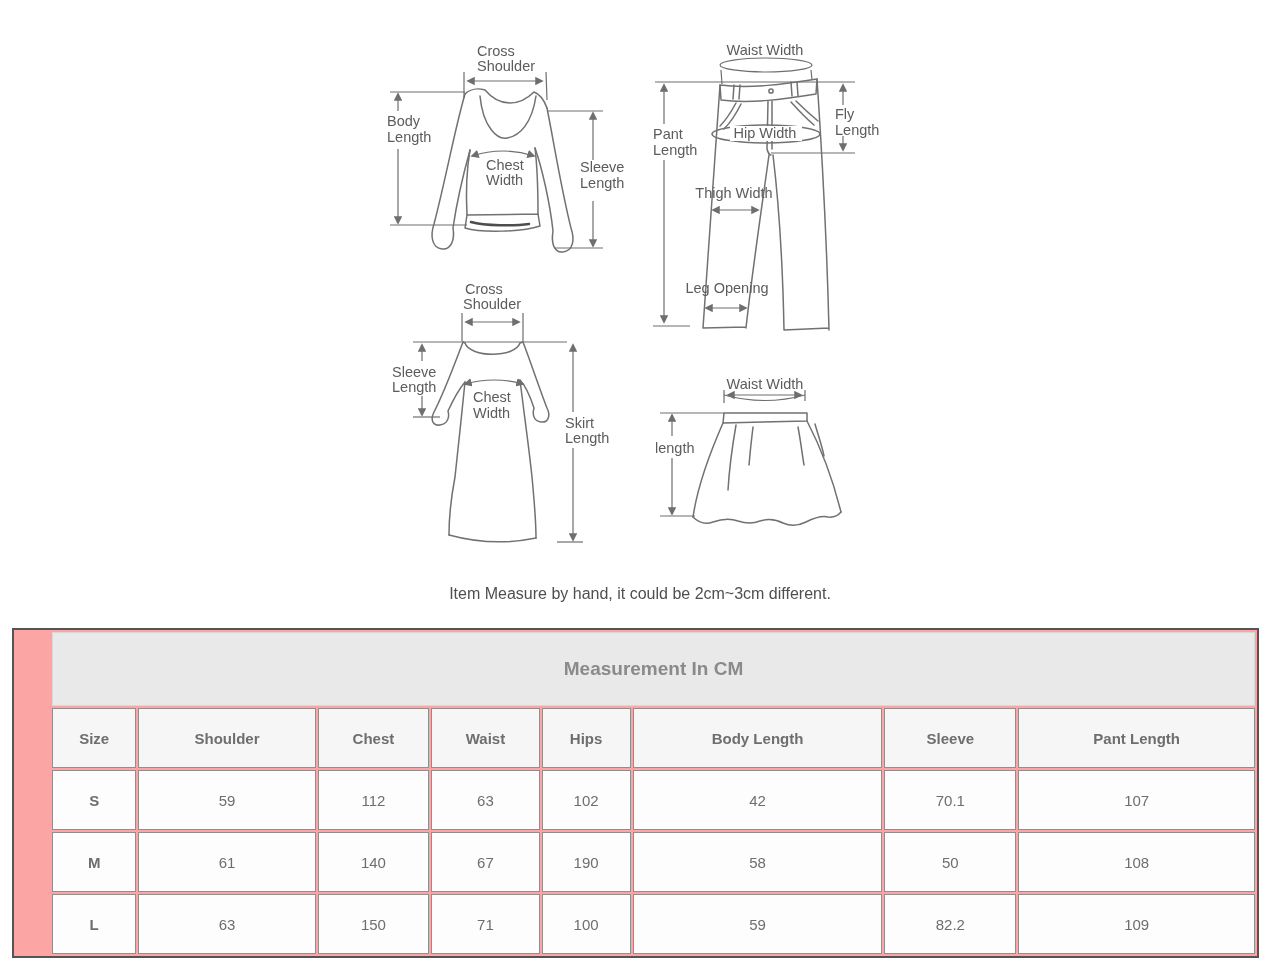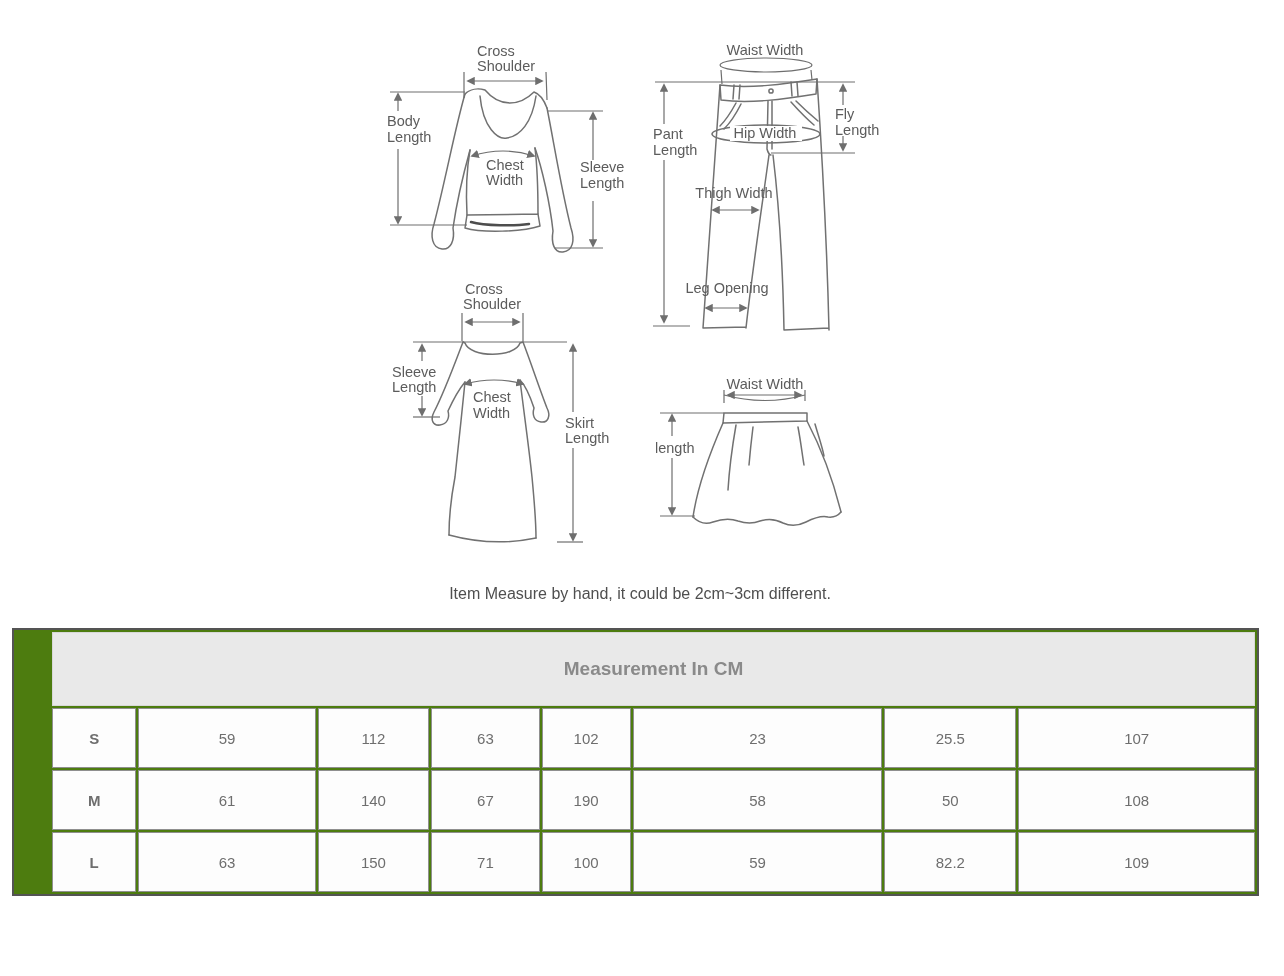--- a/index.html
+++ b/index.html
@@ -6,21 +6,21 @@
   .page{position:relative;width:1284px;height:976px;background:#ffffff;overflow:hidden;
         font-family:"Liberation Sans",sans-serif;}
   .diagram{position:absolute;left:350px;top:28px;width:560px;height:590px;}
   svg .g{fill:none;stroke:#717171;stroke-width:1.5;stroke-linecap:round;stroke-linejoin:round;}
   svg .m{fill:none;stroke:#6e6e6e;stroke-width:1.2;}
   svg .accent{fill:none;stroke:#4d4d4d;stroke-width:2.5;stroke-linecap:round;}
   svg text{font-family:"Liberation Sans",sans-serif;font-size:14.5px;fill:#5c5c5c;}
   svg text.cap{font-size:16px;fill:#4f4f4f;}
   .table-wrap{position:absolute;top:628px;left:12px;width:1247px;}
   table.size{width:100%;border-collapse:separate;border-spacing:2px;border:2px solid #545454;
-             background:#4d7c0f;table-layout:fixed;padding-left:36px;}
+             background:#fca5a5;table-layout:fixed;padding-left:36px;}
   table.size th,table.size td{border:1px solid #8f8f8f;text-align:center;vertical-align:middle;
              color:#6e6e6e;font-size:15px;overflow:hidden;}
   table.size td.title-cell{height:70px;background:#e9e9e9;border:1px solid #d8d8d8;
              font-size:19px;font-weight:bold;color:#8a8a8a;}
   table.size th{height:56px;background:#f6f6f6;font-weight:bold;color:#6e6e6e;}
   table.size td.d{height:56px;background:#fdfdfd;}
   table.size td.sz{font-weight:bold;}
 </style>
 </head>
 <body>
@@ -160,27 +160,37 @@
         <col style="width:7.5%">
           <col style="width:21%">
           <col style="width:11.1%">
           <col style="width:19.9%">
       </colgroup>
       <tbody>
         <tr>
           <td class="title-cell" colspan="8">Measurement In CM</td>
         </tr>
         <tr>
+          <th>Size</th>
+          <th>Shoulder</th>
+          <th>Chest</th>
+          <th>Waist</th>
+          <th>Hips</th>
+          <th>Body Length</th>
+          <th>Sleeve</th>
+          <th>Pant Length</th>
+        </tr>
+        <tr>
           <td class="d sz">S</td>
           <td class="d">59</td>
           <td class="d">112</td>
           <td class="d">63</td>
           <td class="d">102</td>
-          <td class="d">23</td>
-          <td class="d">25.5</td>
+          <td class="d">42</td>
+          <td class="d">70.1</td>
           <td class="d">107</td>
         </tr>
         <tr>
           <td class="d sz">M</td>
           <td class="d">61</td>
           <td class="d">140</td>
           <td class="d">67</td>
           <td class="d">190</td>
           <td class="d">58</td>
           <td class="d">50</td>

